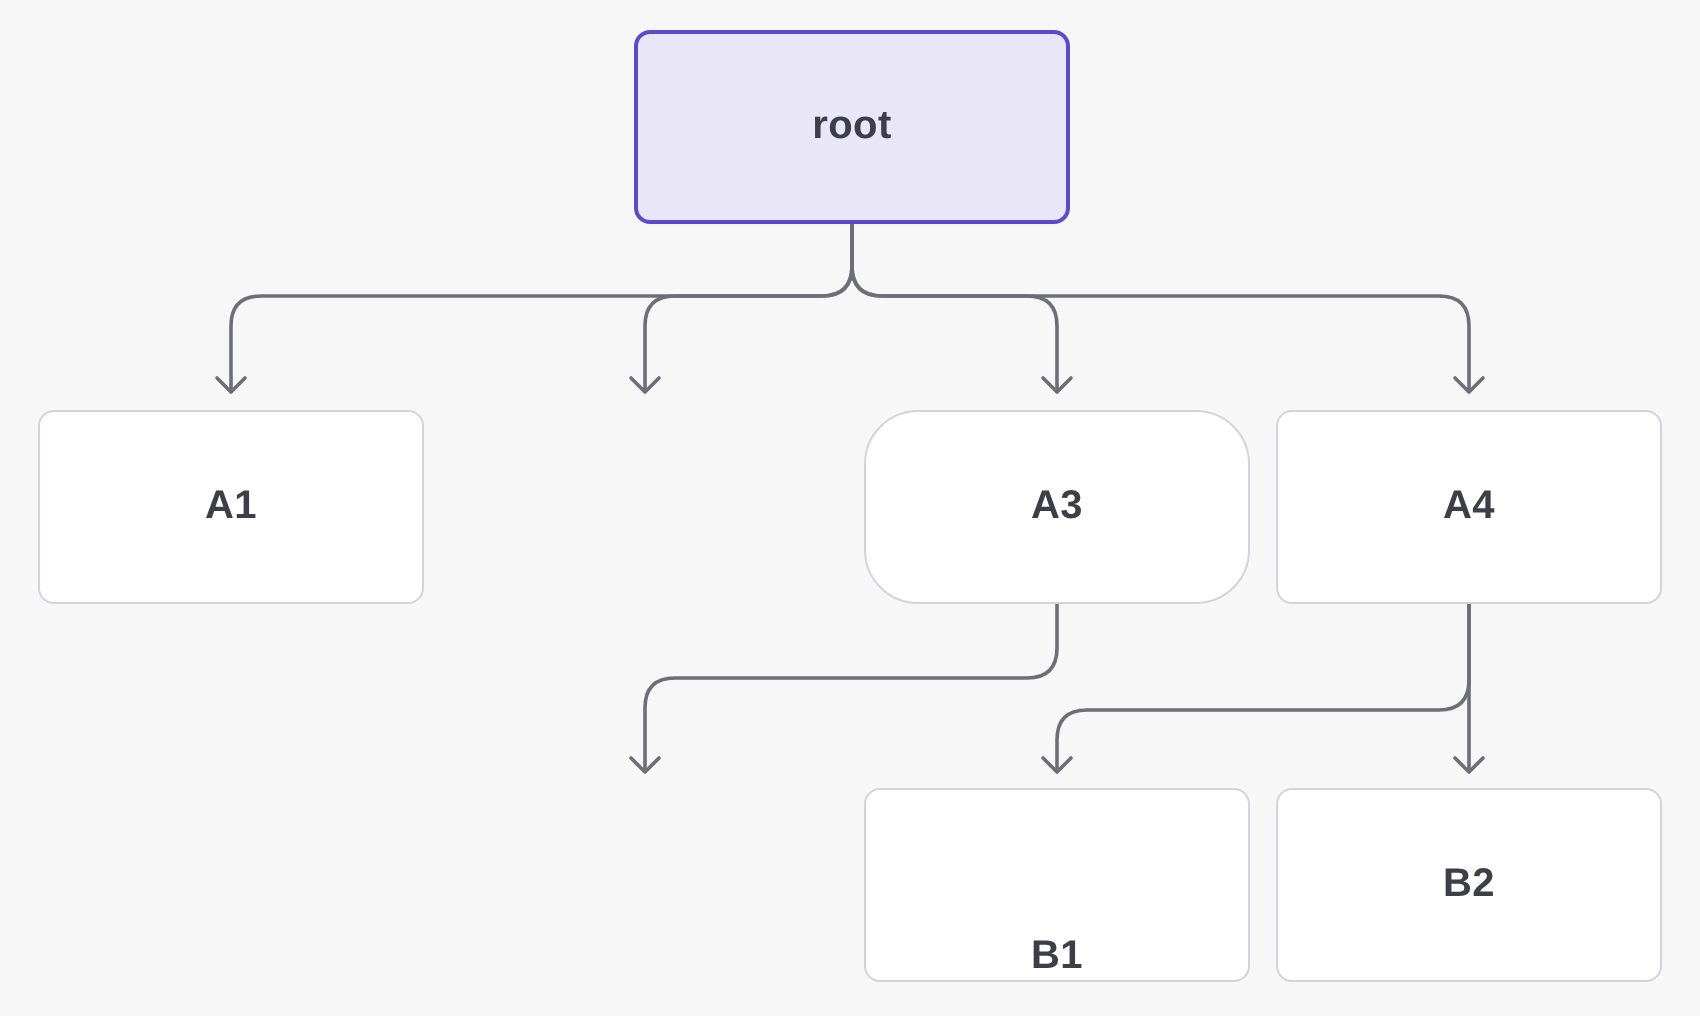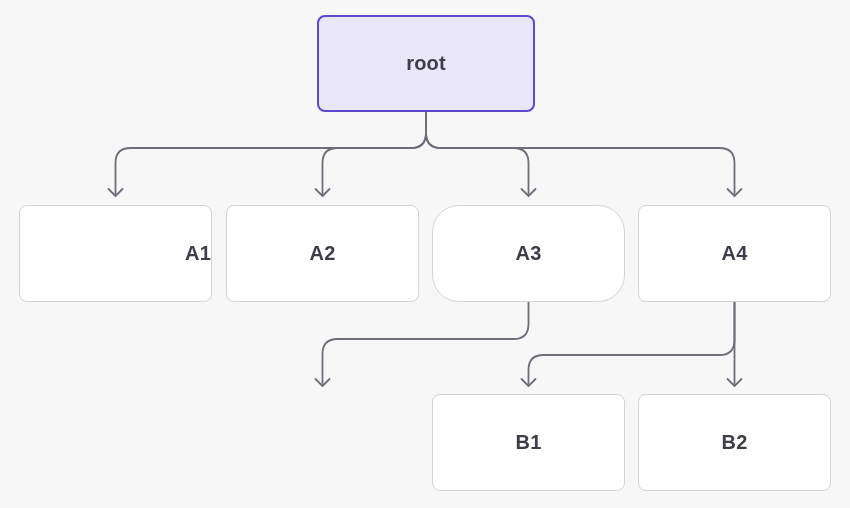--- a/index.html
+++ b/index.html
@@ -49,26 +49,26 @@
     letter-spacing: 0.2px;
   }
   .node.root {
     left: 317px;
     top: 15px;
     width: 218px;
     height: 97px;
     background: #e9e6f7;
     border: 2px solid #5b49d0;
   }
-  .node.a1 { left: 19px;  top: 205px; justify-content: flex-end; }
+  .node.a1 { left: 19px;  top: 205px; }
   .node.a2 { left: 226px; top: 205px; }
   .node.a3 { left: 432px; top: 205px; border-radius: 27px; }
   .node.a4 { left: 638px; top: 205px; }
   .node.c1 { left: 226px; top: 394px; }
-  .node.b1 { left: 432px; top: 394px; }
+  .node.b1 { left: 432px; top: 394px; align-items: flex-end; }
   .node.b2 { left: 638px; top: 394px; }
 </style>
 </head>
 <body>
 
 <div class="canvas">
 
   <svg class="edges-layer" viewBox="0 0 850 508" xmlns="http://www.w3.org/2000/svg">
 
     <path class="edge" d="M426,112 V133 Q426,148 411,148 H130.5 Q115.5,148 115.5,163 V194"></path>
@@ -90,23 +90,20 @@
     <polyline class="edge" points="727.5,379 734.5,386 741.5,379"></polyline>
   </svg>
 
   <div class="node root">
     <span class="label">root</span>
   </div>
 
   <div class="node a1">
     <span class="label">A1</span>
   </div>
-  <div class="node a2">
-    <span class="label">A2</span>
-  </div>
   <div class="node a3">
     <span class="label">A3</span>
   </div>
   <div class="node a4">
     <span class="label">A4</span>
   </div>
 
   <div class="node b1">
     <span class="label">B1</span>
   </div>

